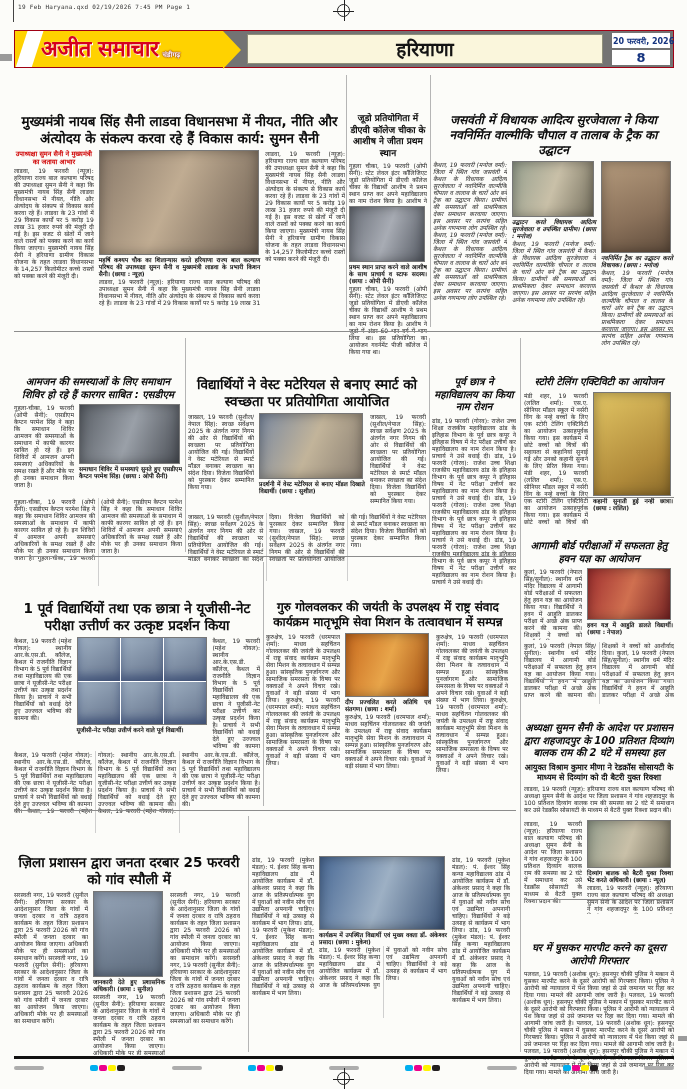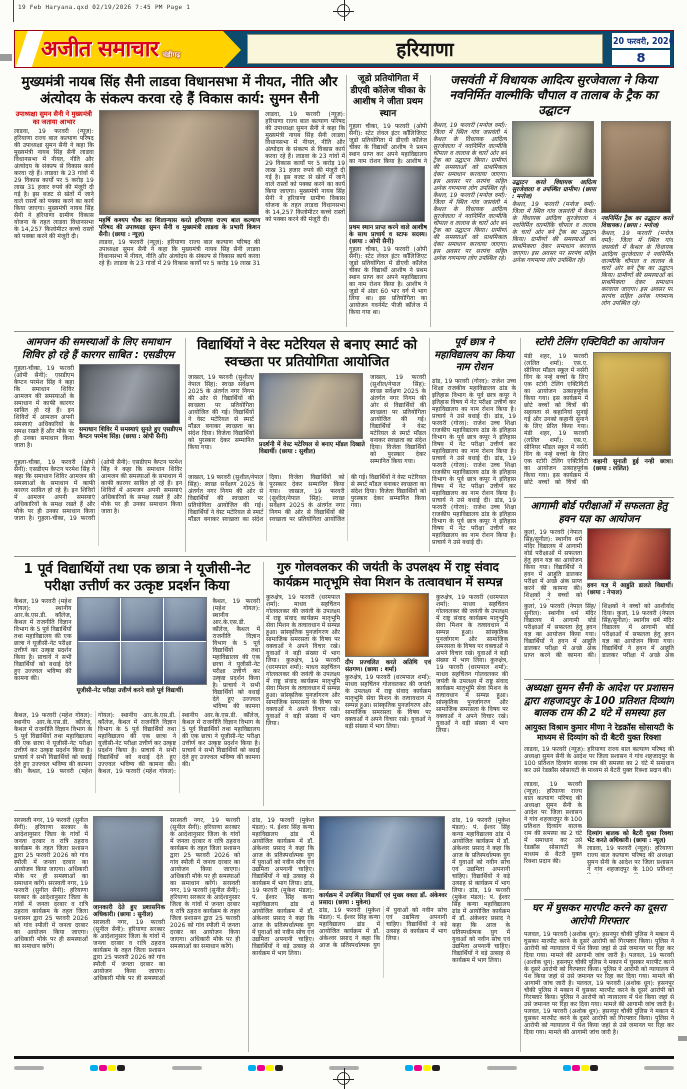--- a/index.html
+++ b/index.html
@@ -21,39 +21,39 @@
   .reg-cross::after  { content:""; position:absolute; top:-5px; bottom:-5px; left:50%; width:1px; background:#222; }
   .reg-top { top:4px; left:337px; }
   .reg-bottom { top:1072px; left:337px; }
   .footer-rule { position:absolute; top:1056px; left:14px; width:660px; height:3px; background:#111; }
   .marks-row { position:absolute; top:1065px; left:14px; width:660px; display:flex; align-items:center; justify-content:space-between; }
   .gray-blob { width:30px; height:4px; border-radius:2px; background:#adadad; }
   .cmyk { display:flex; gap:1px; }
   .cmyk span { width:8px; height:6px; border-radius:2px; display:block; }
   
   .masthead { position:absolute; top:30px; left:14px; width:660px; height:38px;
-              display:flex; background:#0c4a6e; border:1px solid #a00014; }
+              display:flex; background:#737373; border:1px solid #a00014; }
   .mh-yellow { position:relative; width:208px; background:#ffd200; display:flex; align-items:center; padding-left:26px; overflow:hidden; }
   .mh-slash { position:absolute; left:6px; top:-6px; width:16px; height:52px; background:#fff; transform:skewX(-18deg); }
   .paper-name { font-size:22px; font-weight:bold; color:#d6001c; line-height:1;
                 text-shadow:0 0 1px #fff, 1px 1px 0 #ffffff; letter-spacing:-.5px; white-space:nowrap; }
   .edition { font-size:7px; font-weight:bold; color:#fff; text-shadow:0 0 2px #7a0010,0 0 1px #7a0010; margin-left:4px; margin-top:10px; }
   .mh-arrow { width:0; height:0; border-top:19px solid transparent; border-bottom:19px solid transparent; border-left:18px solid #ffd200; }
   .mh-red { flex:1; display:flex; align-items:center; padding:3px 6px; }
   .mh-cream { flex:1; height:100%; background:#faf6dc; border:1px solid #8f8f7a;
               display:flex; align-items:center; justify-content:center; }
   .mh-cream span { font-size:19px; font-weight:bold; color:#141414; }
   .mh-right { width:64px; display:flex; flex-direction:column; gap:2px; padding:2px 3px; }
   .mh-date { background:#fff; color:#14337f; font-size:8px; font-weight:bold; text-align:left; line-height:15px; height:15px; border:1px solid #fff; white-space:nowrap; }
   .mh-page { background:#fff; color:#14337f; font-size:13px; font-weight:bold; text-align:center; line-height:15px; height:15px; }
   
   .hrule { position:absolute; height:1px; background:#8c8c8c; }
   .vrule { position:absolute; width:1px; background:#b5b5b5; }
   
-  .art { position:absolute; overflow:hidden; }
+  .art { position:absolute; overflow:hidden;margin-top:40px; }
   .hl { font-weight:bold; color:#0c0c0c; text-align:center; margin:0 0 3px 0; }
   .hl-lg { font-size:13.5px; line-height:17px; }
   .hl-md { font-size:12px; line-height:15px; }
   .hl-sm { font-size:10px; line-height:12.5px;font-style:italic; }
   .hl-xs { font-size:9px; line-height:11.5px; }
   .redbox { background:#cf0000; color:#fff3c4; font-weight:bold; font-size:9.5px; line-height:12px;
             text-align:center; padding:2px 4px; margin-bottom:3px; border:1px solid #8e0000; }
   .body { font-size:6px; line-height:7px; text-align:justify; color:#1f1f1f; overflow:hidden; }
   .cols2 { column-count:2; column-gap:6px; column-rule:1px solid #cfcfcf; }
   .cols3 { column-count:3; column-gap:6px; column-rule:1px solid #cfcfcf; }
@@ -266,20 +266,21 @@
       </div>
       <div style="width:86px;">
         <div class="photo ph-outdoor" style="width:84px; height:48px;"></div>
         <div class="cap">दिव्यांग बालक को बैटरी युक्त रिक्शा भेंट करते अधिकारी। (छाया : न्यूज़)</div>
         <div class="body" style="height:30px; margin-top:1px;">लाडवा, 19 फरवरी (न्यूज़): हरियाणा राज्य बाल कल्याण परिषद की अध्यक्षा सुमन सैनी के आदेश पर जिला प्रशासन ने गांव शहजादपुर के 100 प्रतिशत दिव्यांग बालक राम की समस्या का 2 घंटे में समाधान कर उसे रेडक्रॉस सोसायटी के माध्यम से बैटरी युक्त रिक्शा प्रदान की।</div>
       </div>
     </div>
   </div>
 
   <div class="art" style="left:14px; top:814px; width:230px; height:238px;">
+    <h2 class="hl hl-lg">ज़िला प्रशासन द्वारा जनता दरबार 25 फरवरी को गांव स्पौली में</h2>
     <div class="row" style="margin-top:2px;">
       <div style="width:74px;">
         <div class="body" style="height:172px;">सरस्वती नगर, 19 फरवरी (सुनील सैनी): हरियाणा सरकार के आदेशानुसार जिला के गांवों में जनता दरबार व रात्रि ठहराव कार्यक्रम के तहत जिला प्रशासन द्वारा 25 फरवरी 2026 को गांव स्पौली में जनता दरबार का आयोजन किया जाएगा। अधिकारी मौके पर ही समस्याओं का समाधान करेंगे। सरस्वती नगर, 19 फरवरी (सुनील सैनी): हरियाणा सरकार के आदेशानुसार जिला के गांवों में जनता दरबार व रात्रि ठहराव कार्यक्रम के तहत जिला प्रशासन द्वारा 25 फरवरी 2026 को गांव स्पौली में जनता दरबार का आयोजन किया जाएगा। अधिकारी मौके पर ही समस्याओं का समाधान करेंगे।</div>
       </div>
       <div style="width:72px;">
         <div class="photo ph-man" style="width:70px; height:86px;"></div>
         <div class="cap">जानकारी देते हुए प्रशासनिक अधिकारी। (छाया : सुनील)</div>
         <div class="body" style="height:62px; margin-top:1px;">सरस्वती नगर, 19 फरवरी (सुनील सैनी): हरियाणा सरकार के आदेशानुसार जिला के गांवों में जनता दरबार व रात्रि ठहराव कार्यक्रम के तहत जिला प्रशासन द्वारा 25 फरवरी 2026 को गांव स्पौली में जनता दरबार का आयोजन किया जाएगा। अधिकारी मौके पर ही समस्याओं का समाधान करेंगे।</div>
       </div>
       <div style="width:70px;">

